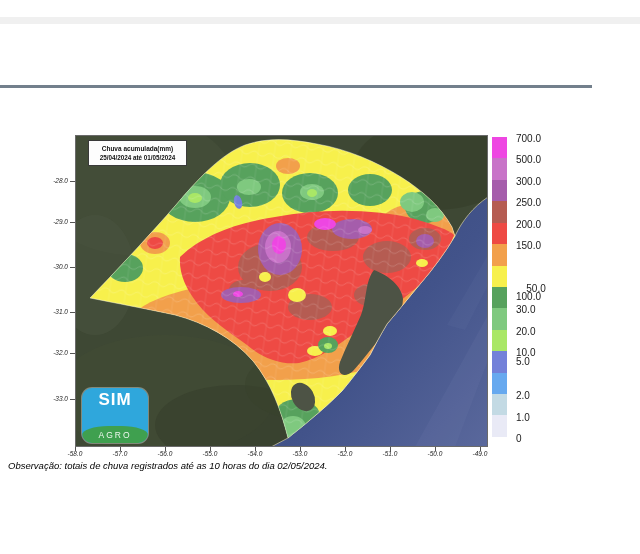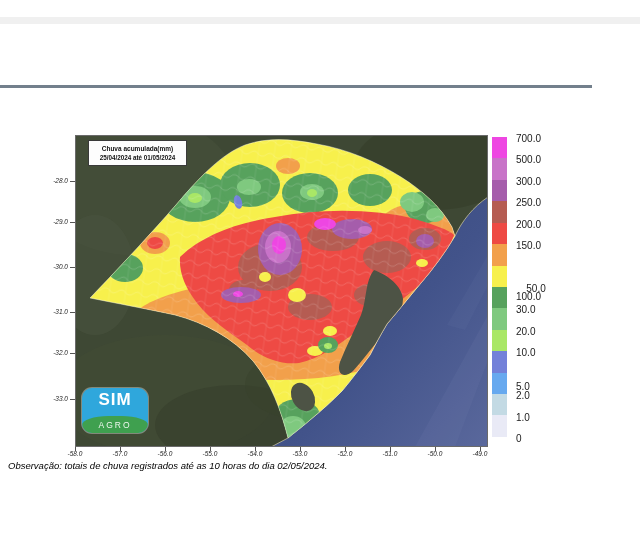--- a/index.html
+++ b/index.html
@@ -7,21 +7,21 @@
         font-family:"Liberation Sans",sans-serif;}
   .top-band{position:absolute;left:0;top:17px;width:640px;height:7px;background:#f0f0f0;}
   .divider{position:absolute;left:0;top:85px;width:592px;height:3px;background:#73808c;}
   .map-svg{position:absolute;left:75px;top:135px;width:413px;height:312px;display:block;}
   
   .legend-box{position:absolute;left:88px;top:140px;width:99px;height:26px;background:#fdfdfd;
               border:1px solid #3a3a3a;text-align:center;padding-top:3px;box-sizing:border-box;}
   .legend-box .l1{font-size:6.5px;font-weight:700;color:#111;line-height:9px;}
   .legend-box .l2{font-size:6.3px;font-weight:600;color:#111;line-height:9px;}
   
-  .logo{position:absolute;left:82px;top:388px;width:66px;height:45px;border-radius:10px;
+  .logo{position:absolute;left:82px;top:388px;width:66px;height:55px;border-radius:10px;
         background:#2fa7dc;overflow:hidden;box-shadow:0 0 0 1px rgba(255,255,255,.35);}
   .logo .sim{color:#fff;font-weight:700;font-size:17px;letter-spacing:1px;text-align:center;margin-top:2px;}
   .logo .agro-band{position:absolute;bottom:0;left:0;width:100%;height:17px;background:#3fa04f;
         border-radius:45% 45% 9px 9px / 60% 60% 9px 9px;text-align:center;}
   .logo .agro{color:#eef7ee;font-size:8.5px;letter-spacing:2px;font-weight:400;margin-top:4px;}
   
   .ylab{position:absolute;left:36px;width:32px;text-align:right;font-size:6.5px;color:#222;font-style:italic;}
   .ydash{position:absolute;left:70px;width:5px;height:1px;background:#555;}
   .xlab{position:absolute;top:450px;width:32px;text-align:center;font-size:6.5px;color:#222;font-style:italic;}
   .xdash{position:absolute;top:447px;width:1px;height:4px;background:#555;}
@@ -228,17 +228,17 @@
     <div class="clab" style="top: 154.429px;">500.0</div>
     <div class="clab" style="top: 175.857px;">300.0</div>
     <div class="clab" style="top: 197.286px;">250.0</div>
     <div class="clab" style="top: 218.714px;">200.0</div>
     <div class="clab" style="top: 240.143px;">150.0</div>
     <div class="clab" style="top: 274px; margin-top: 17px;">100.0</div>
     <div class="clab" style="top: 283px; text-align: center;">50.0</div>
     <div class="clab" style="top: 304.429px;">30.0</div>
     <div class="clab" style="top: 325.857px;">20.0</div>
     <div class="clab" style="top: 347.286px;">10.0</div>
-    <div class="clab" style="top: 381px;">5.0</div>
+    <div class="clab" style="top: 356px;">5.0</div>
     <div class="clab" style="top: 390.143px;">2.0</div>
     <div class="clab" style="top: 411.571px;">1.0</div>
     <div class="clab" style="top: 433px;">0</div>
   </div>
 
 </body></html>

